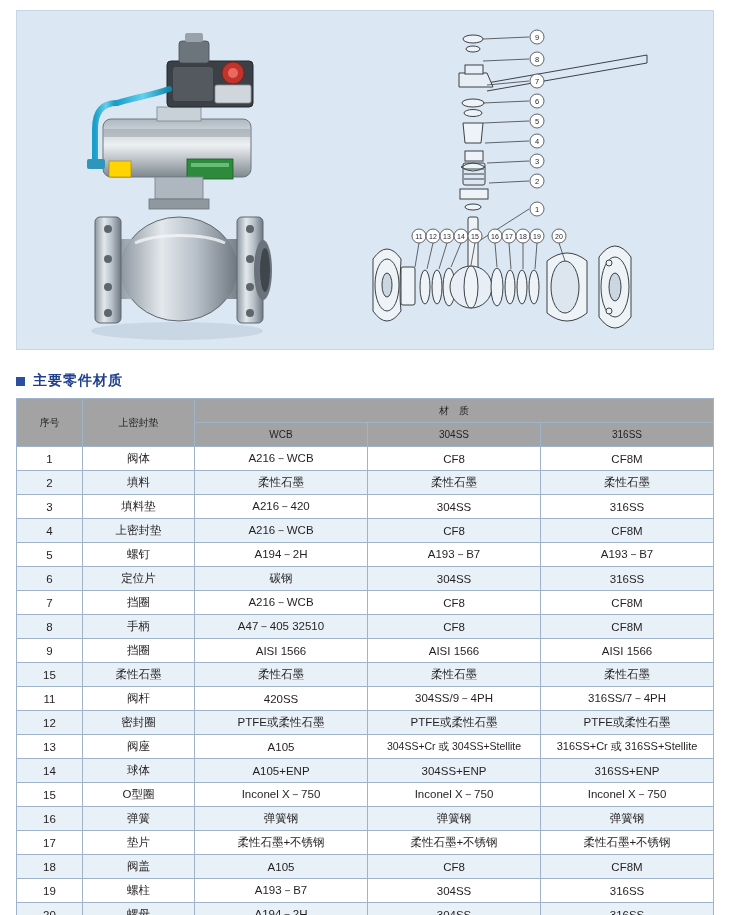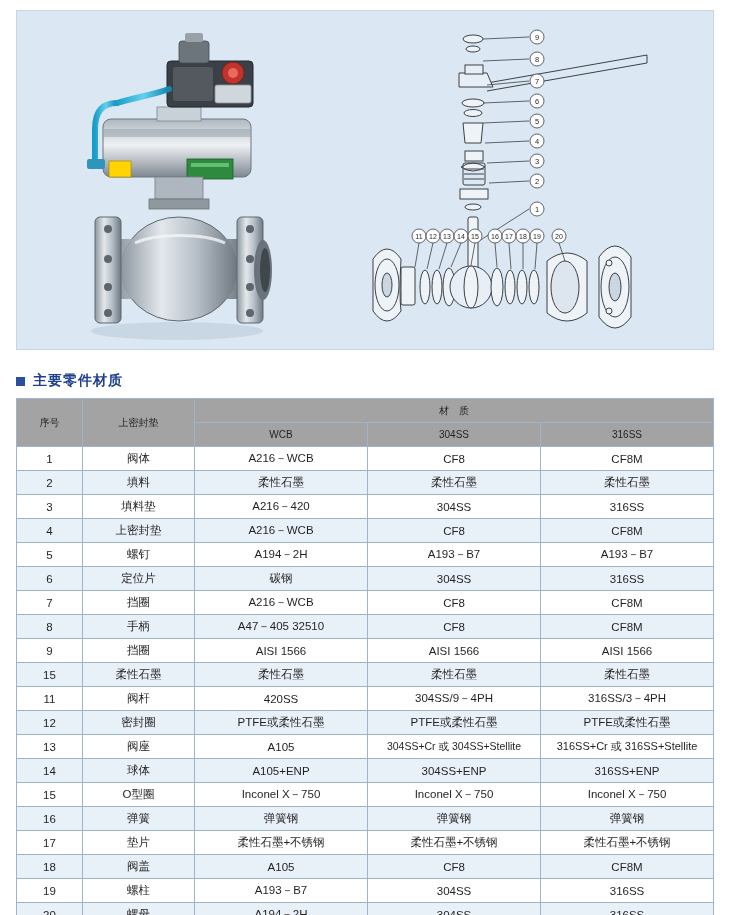--- a/index.html
+++ b/index.html
@@ -400,21 +400,21 @@
         <td>柔性石墨</td>
         <td>柔性石墨</td>
         <td>柔性石墨</td>
         <td>柔性石墨</td>
       </tr>
     <tr class="odd">
         <td>11</td>
         <td>阀杆</td>
         <td>420SS</td>
         <td>304SS/9－4PH</td>
-        <td>316SS/3－4PH</td>
+        <td>316SS/7－4PH</td>
       </tr>
     <tr class="even">
         <td>12</td>
         <td>密封圈</td>
         <td>PTFE或柔性石墨</td>
         <td>PTFE或柔性石墨</td>
         <td>PTFE或柔性石墨</td>
       </tr>
     <tr class="odd">
         <td>13</td>

